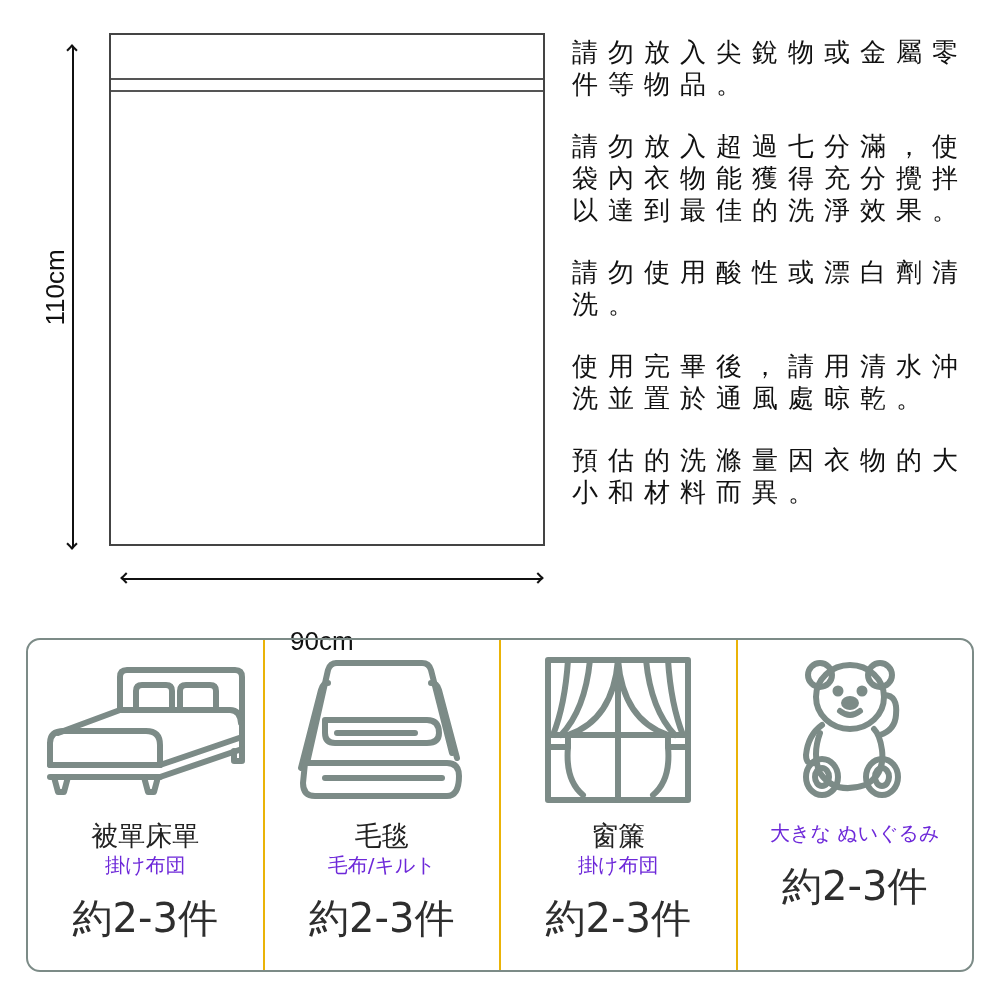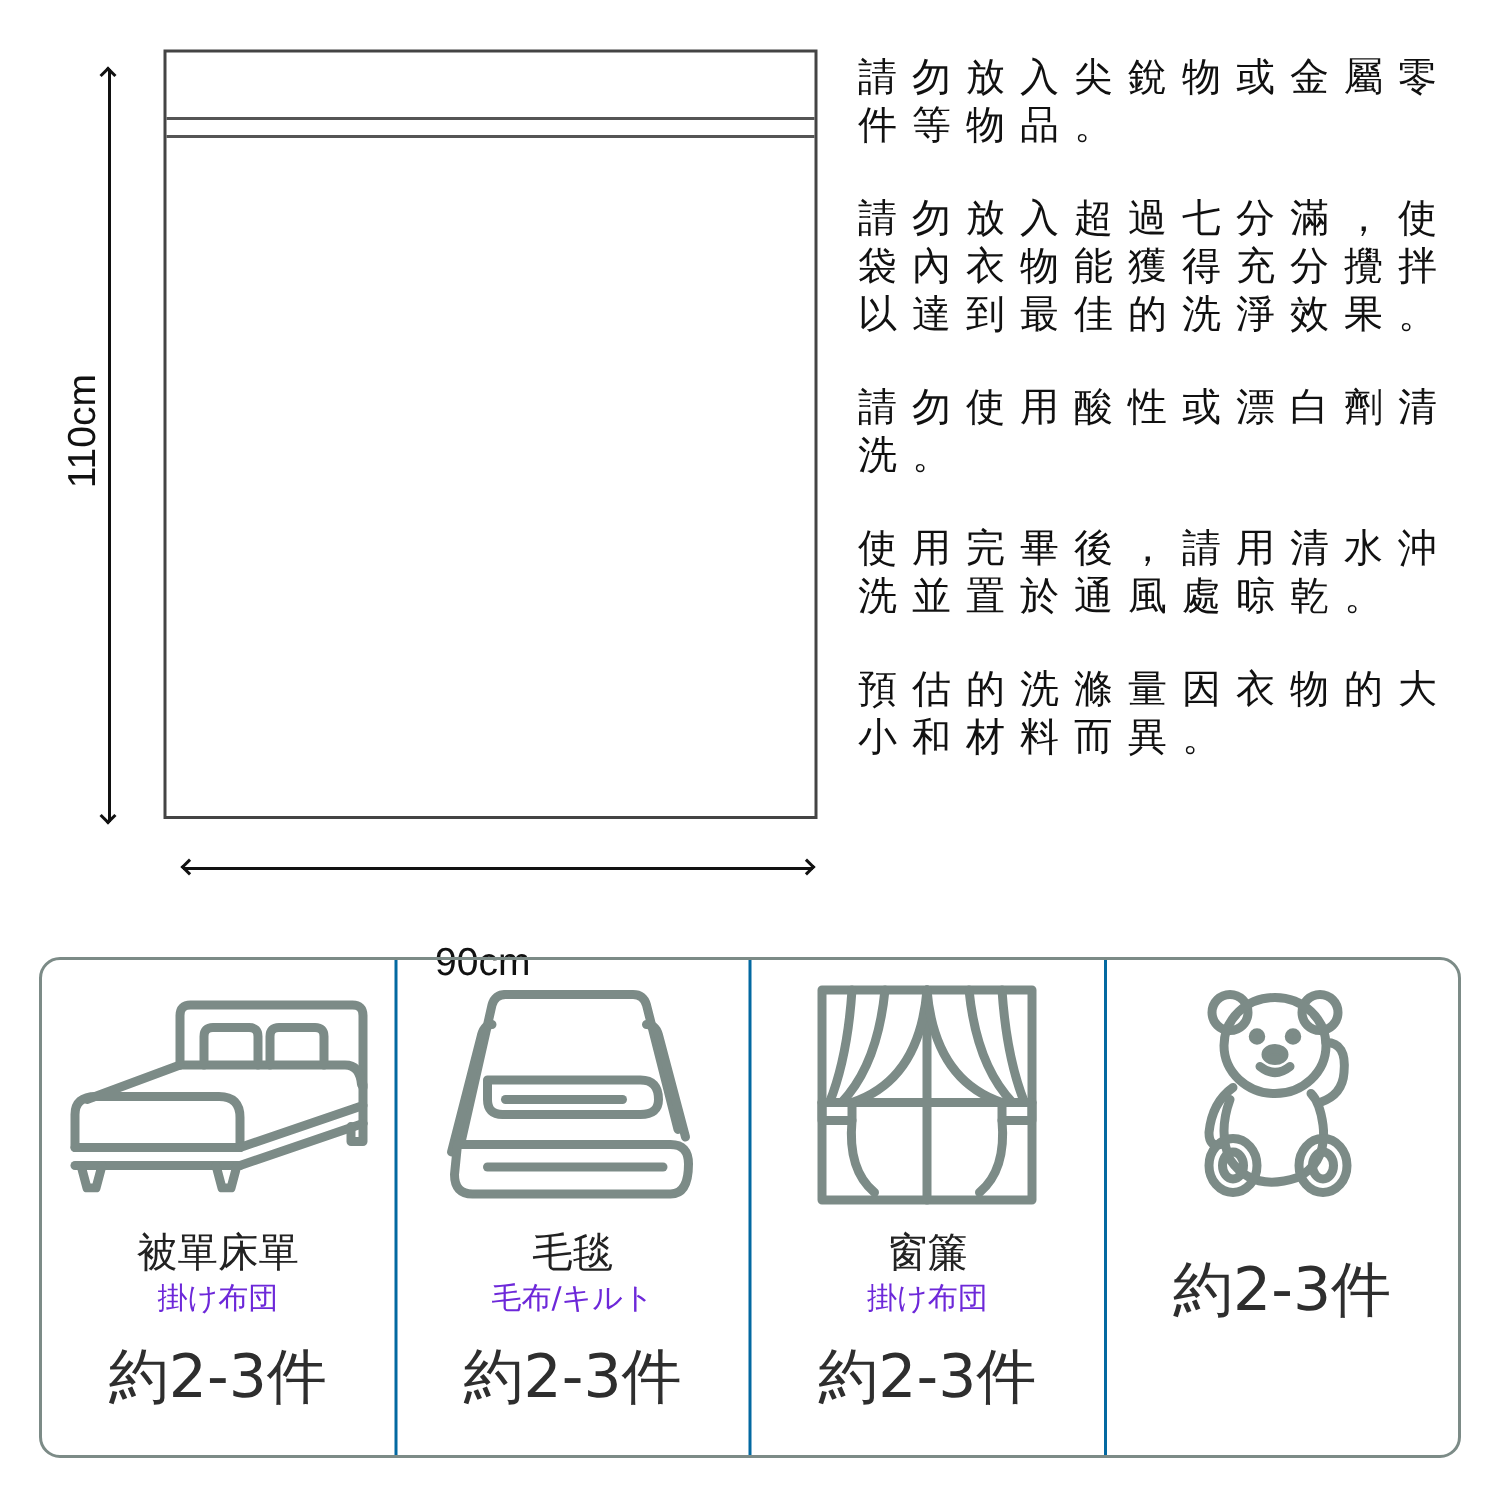--- a/index.html
+++ b/index.html
@@ -32,21 +32,21 @@
 
   
   .instructions { position: absolute; left: 572px; top: 36px; width: 400px; }
   .instr-para { font-size: 26px; line-height: 32px; letter-spacing: 10px; margin: 0 0 30px 0;
                 color: #111; font-weight: 500; }
 
   
   .panel { position: absolute; left: 26px; top: 638px; width: 948px; height: 334px;
            border: 2px solid #7c8b87; border-radius: 14px; box-sizing: border-box;
            display: flex; overflow: hidden; }
-  .cell { flex: 1; border-right: 2px solid #0369a1; position: relative; display: flex;
+  .cell { flex: 1; border-right: 2px solid #eab308; position: relative; display: flex;
           flex-direction: column; align-items: center; }
   .cell:last-child { border-right: none; }
   .icon-wrap { height: 180px; width: 100%; display: flex; align-items: center; justify-content: center; }
   .icon-wrap svg { display: block; }
   .cell-title { font-size: 27px; color: #222; margin-top: 0px; line-height: 32px; font-weight: 500; }
   .cell-sub { font-size: 20px; color: #6d28d9; line-height: 26px; }
   .cell-qty { font-size: 40px; color: #2e2e2e; line-height: 64px; margin-top: 8px; font-weight: 500; }
 </style>
 </head>
 <body>
@@ -146,16 +146,17 @@
         <path d="M40 56 Q50 64 60 56"></path>
         <path d="M84 40 Q98 40 96 60 Q95 75 80 80"></path>
         <path d="M22 70 Q8 80 6 100 Q6 110 14 108"></path>
         <path d="M20 78 Q12 100 20 118 Q35 140 65 130 Q85 120 82 95 Q80 80 74 74"></path>
         <ellipse cx="22" cy="122" rx="16" ry="18"></ellipse>
         <ellipse cx="22" cy="122" rx="7" ry="9"></ellipse>
         <ellipse cx="82" cy="122" rx="16" ry="18"></ellipse>
         <ellipse cx="82" cy="122" rx="7" ry="9"></ellipse>
       </svg>
     </div>
+    <div class="cell-sub">大きな ぬいぐるみ</div>
     <div class="cell-qty">約2-3件</div>
   </div>
 
 </div>
 
 </body></html>

